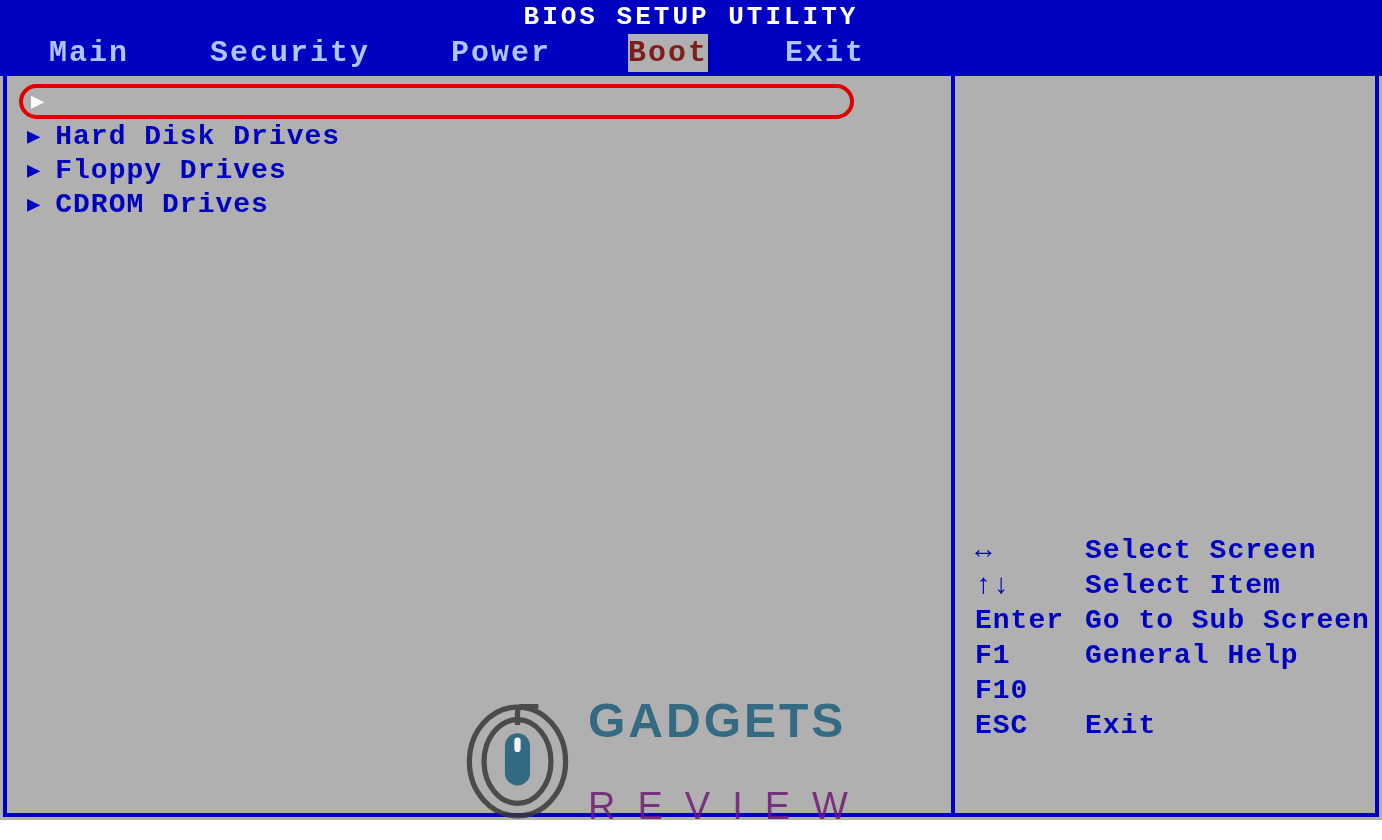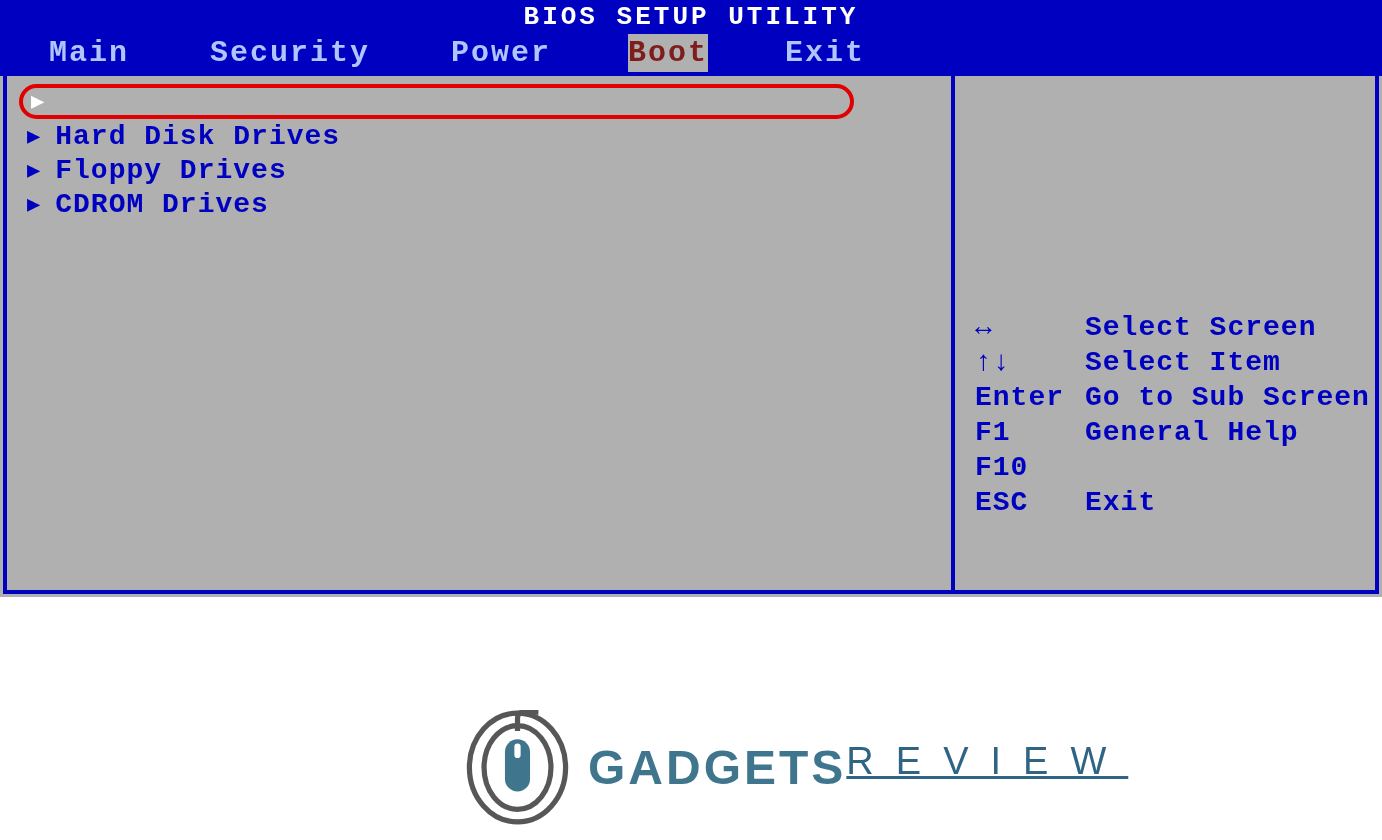--- a/index.html
+++ b/index.html
@@ -10,21 +10,21 @@
     body {
       width: 1382px;
       height: 840px;
       background: #fff;
       font-family: 'Courier New', monospace;
       font-weight: bold;
       overflow: hidden;
     }
     .bios-container {
       width: 1382px;
-      height: 597px;
+      height: 820px;
       background: #b0b0b0;
       display: flex;
       flex-direction: column;
     }
     .header-bar {
       background: #0000c0;
       height: 76px;
       display: flex;
       flex-direction: column;
     }
@@ -128,38 +128,38 @@
       width: 105px;
       height: 115px;
       position: relative;
     }
     .wm-icon svg {
       width: 100%;
       height: 100%;
     }
     .wm-text {
       display: flex;
-      flex-direction: row;
+      flex-direction: column;
       line-height: 1;
+      gap: 44px;
     }
     .wm-top {
       color: #1f5f7a;
       font-size: 48px;
       font-weight: 900;
       letter-spacing: 3px;
       font-family: Arial, sans-serif;
     }
     .wm-bottom {
-      color: #0c4a6e;
+      color: #701a75;
       font-size: 38px;
       font-weight: 400;
       letter-spacing: 22px;
       font-family: Arial, sans-serif;
       margin-top: -2px;
-      text-decoration: underline;
     }
   </style>
 </head>
 <body>
 
 <div class="bios-container">
   <div class="header-bar">
     <div class="title-row">BIOS SETUP UTILITY</div>
     <div class="tabs-row">
       <div class="tab">Main</div>

